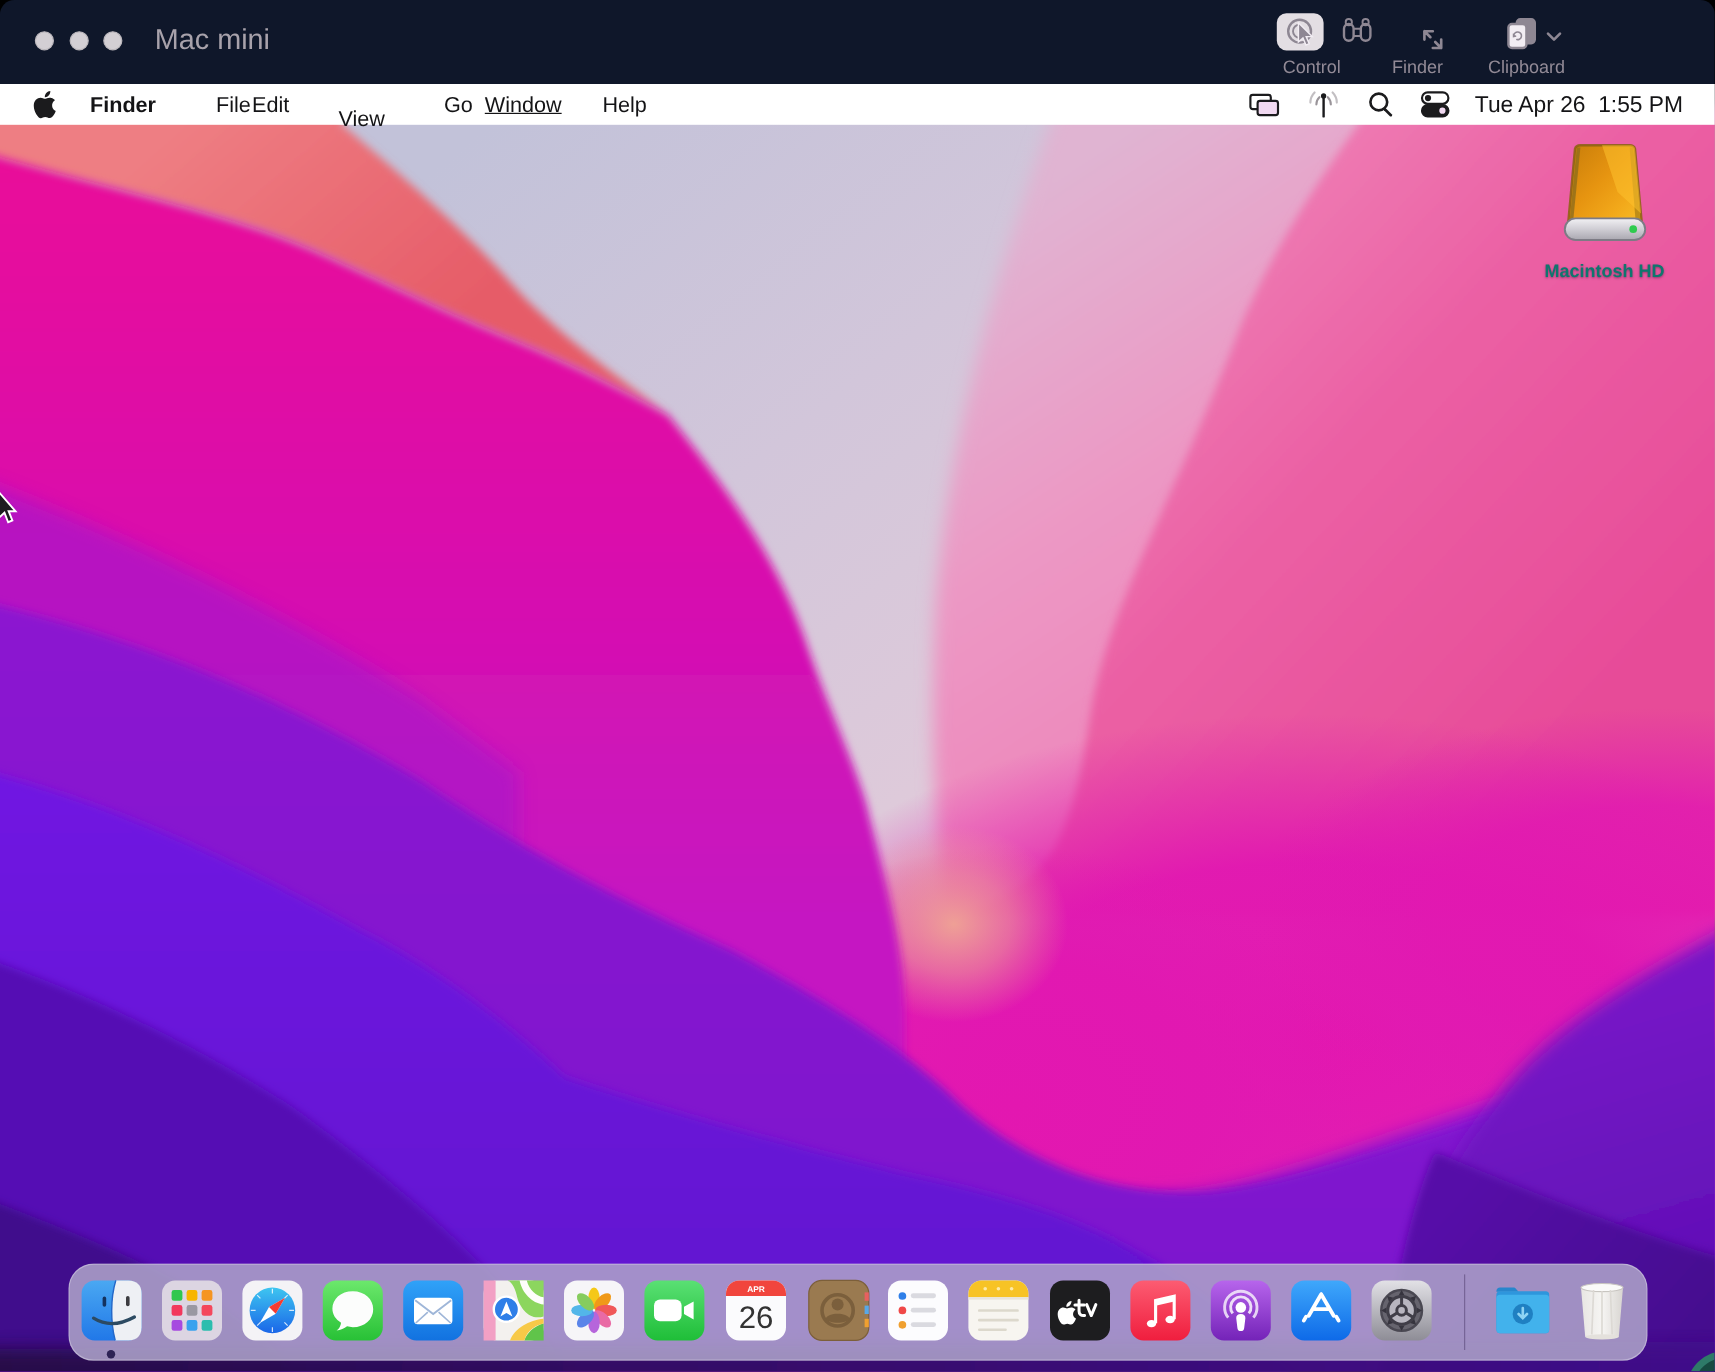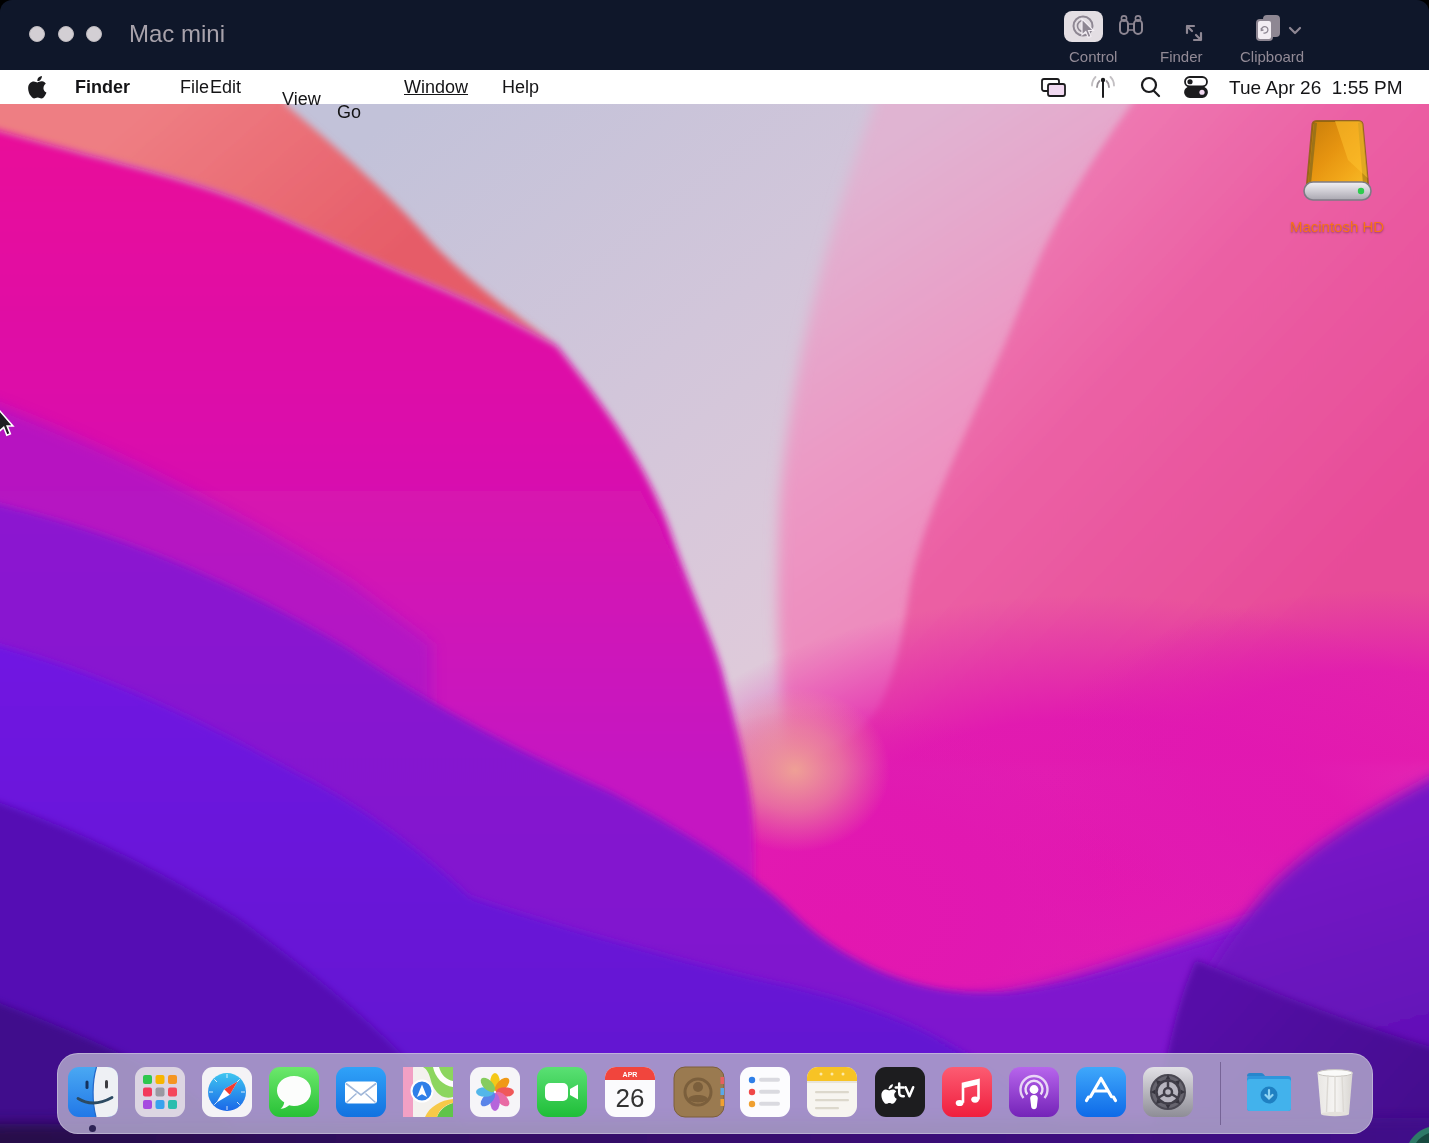--- a/index.html
+++ b/index.html
@@ -9,21 +9,21 @@
             border-radius:12px 12px 0 0;}
   .circ{position:absolute;top:26px;width:16px;height:16px;border-radius:50%;
         background:#d3cfd4;border:1px solid #bcb8bd;box-sizing:border-box;}
   #wintitle{position:absolute;left:129px;top:20px;font-size:24px;color:#a8a2ab;}
   .tblabel{position:absolute;top:48px;font-size:15px;color:#928a96;text-align:left;}
   #ctlhl{position:absolute;left:1064px;top:11px;width:39px;height:31px;border-radius:8px;background:#e3dee3;}
   #menubar{position:absolute;left:0;top:70px;width:1429px;height:34px;background:#ffffff;}
   .mi{position:absolute;top:0;height:34px;line-height:35px;font-size:18px;color:#141416;}
   #wallpaper{position:absolute;left:0;top:70px;width:1429px;height:1073px;}
   #hdlabel{position:absolute;left:1257px;top:218px;width:160px;text-align:center;
-           font-size:15px;font-weight:normal;color:#f97316;text-shadow:0 1px 2px rgba(60,30,60,.55);}
+           font-size:15px;font-weight:bold;color:#0f766e;text-shadow:0 1px 2px rgba(60,30,60,.55);}
   #dock{position:absolute;left:57px;top:1053px;width:1316px;height:81px;border-radius:21px;
         background:rgba(172,162,200,.88);border:1px solid rgba(255,255,255,.30);box-sizing:border-box;}
   #docksep{position:absolute;left:1220px;top:1062px;width:1px;height:63px;background:rgba(40,20,70,.35);}
   #finddot{position:absolute;left:89px;top:1125px;width:7px;height:7px;border-radius:50%;background:#2d2355;}
   #clock{position:absolute;top:70px;left:1229px;height:34px;line-height:35px;font-size:19px;color:#141416;}
 </style>
 </head>
 <body>
 
 <svg id="wallpaper" viewBox="0 0 1429 1073" preserveAspectRatio="none">
@@ -130,21 +130,21 @@
   <span class="tblabel" style="left:1069px;width:70px;">Control</span>
   <span class="tblabel" style="left:1160px;width:70px;">Finder</span>
   <span class="tblabel" style="left:1240px;width:80px;">Clipboard</span>
 </div>
 
 <div id="menubar">
   <span class="mi" style="left:75px;font-weight:bold;">Finder</span>
   <span class="mi" style="left:180px;">File</span>
   <span class="mi" style="left:210px;">Edit</span>
   <span class="mi" style="left:282px;margin-top:12px;">View</span>
-  <span class="mi" style="left:337px;margin-top:25px;">Go</span>
+  <span class="mi" style="left:370px;">Go</span>
   <span class="mi" style="left:404px;text-decoration:underline;">Window</span>
   <span class="mi" style="left:502px;">Help</span>
 </div>
 <span id="clock">Tue Apr 26&nbsp;&nbsp;1:55 PM</span>
 
 <div id="hdlabel">Macintosh HD</div>
 
 <div id="dock"></div>
 <div id="docksep"></div>
 <div id="finddot"></div>

